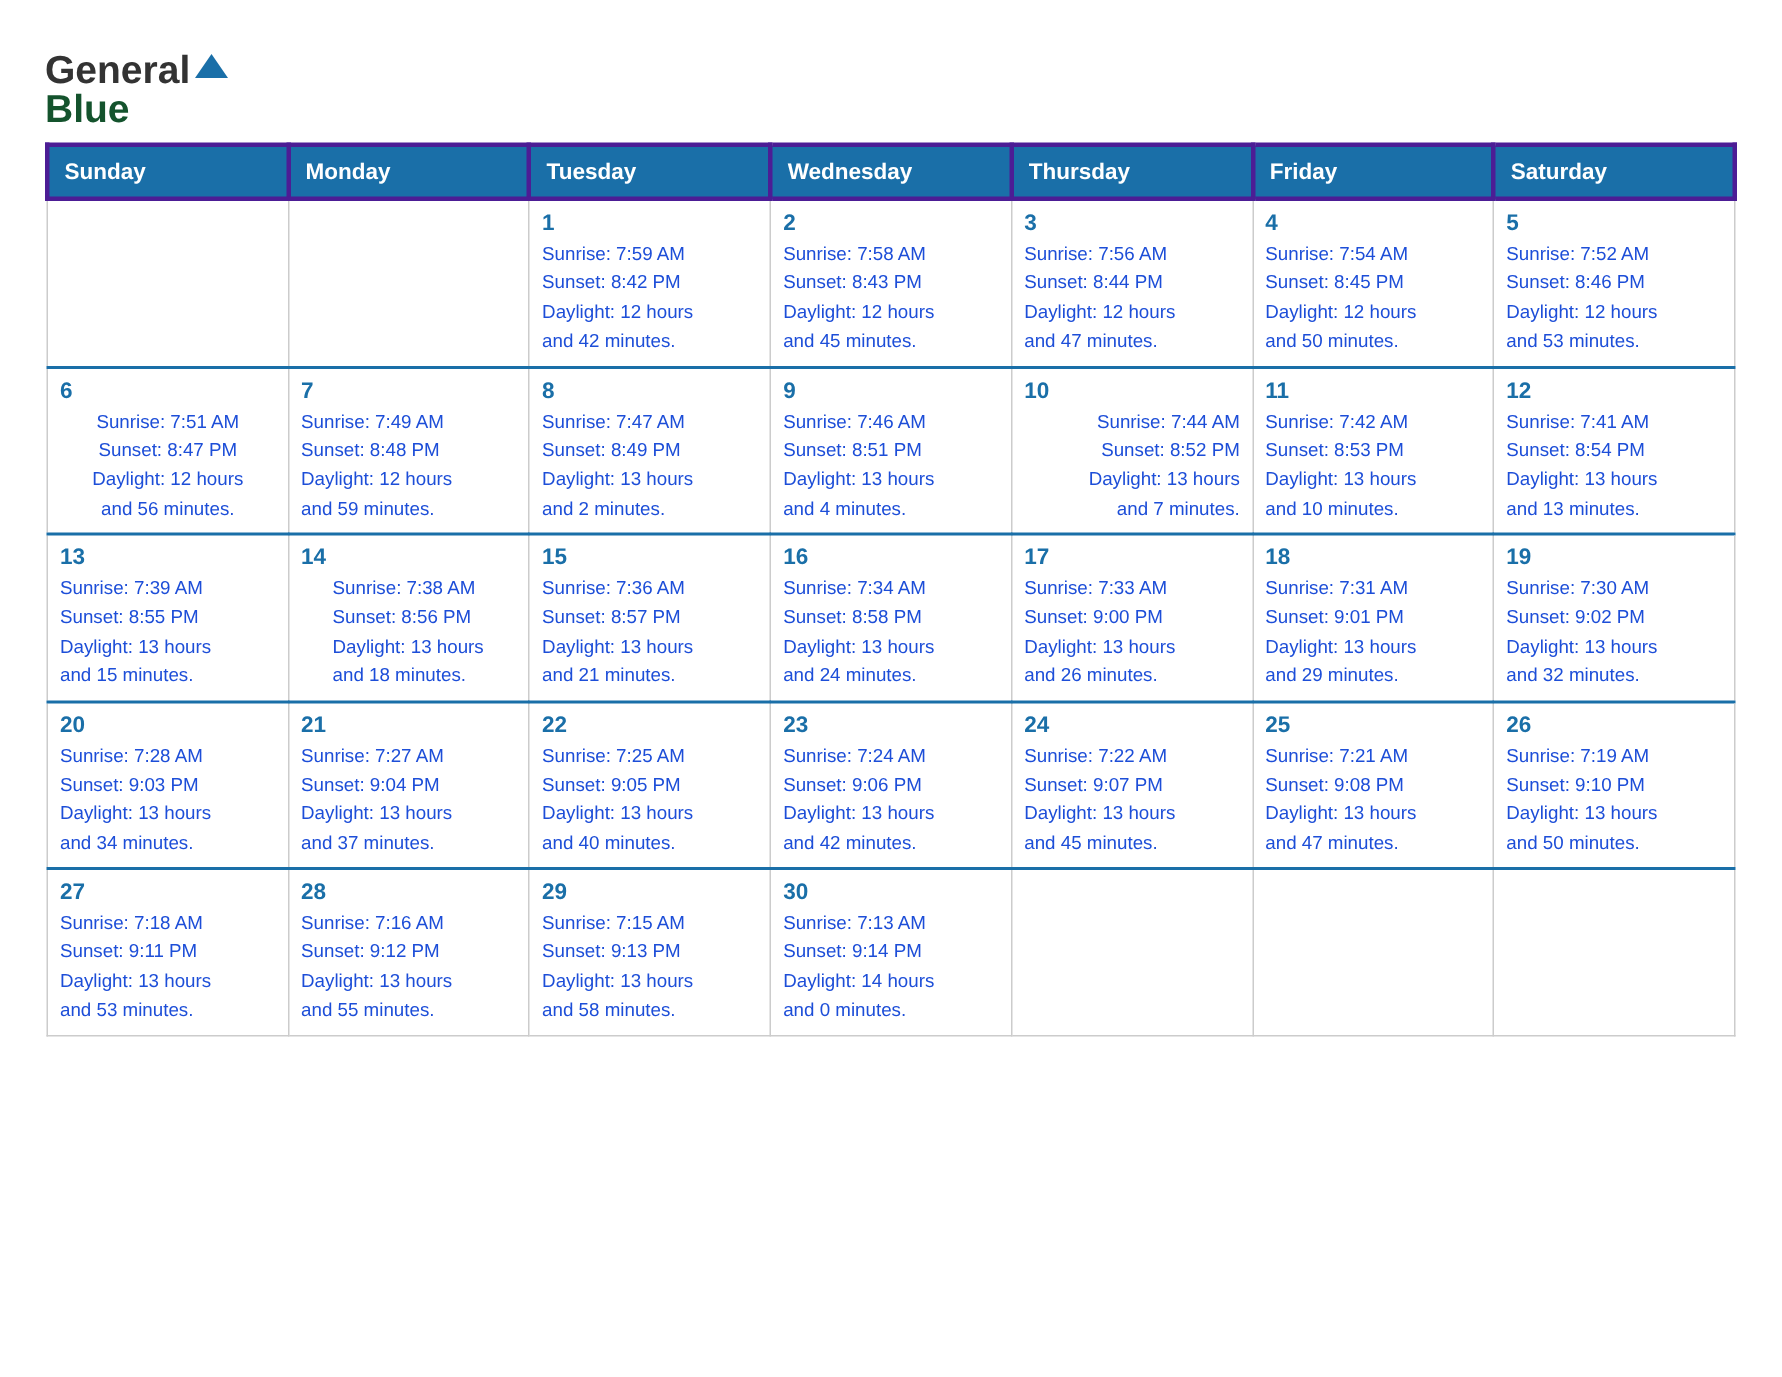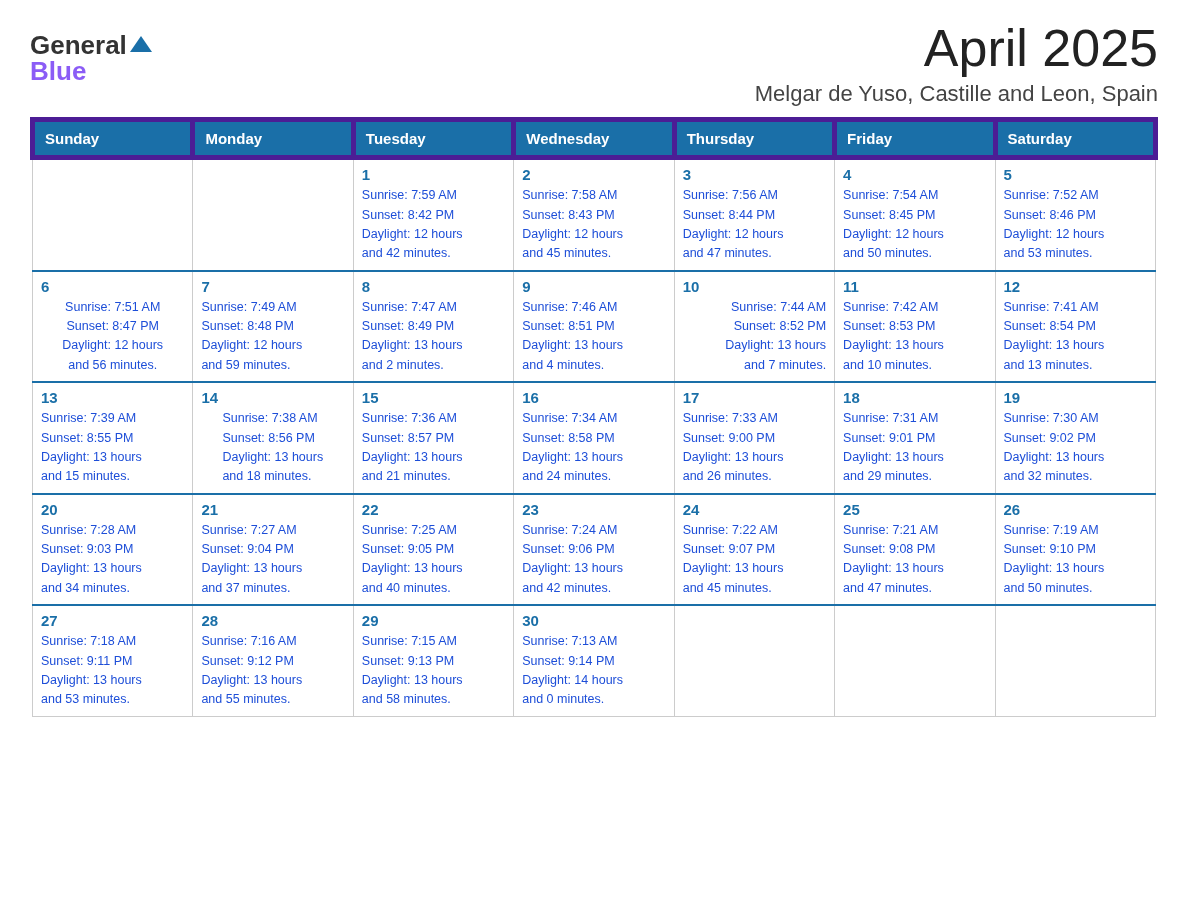--- a/index.html
+++ b/index.html
@@ -25,21 +25,21 @@
     }
     .logo-text-general {
       font-size: 26px;
       font-weight: bold;
       color: #333;
       line-height: 1;
     }
     .logo-text-blue {
       font-size: 26px;
       font-weight: bold;
-      color: #8b5cf6;
+      color: #14532d;
       line-height: 1;
     }
     .logo-right {
       display: flex;
       flex-direction: column;
       align-items: flex-start;
     }
     .logo-line1 {
       display: flex;
       align-items: flex-end;
@@ -63,21 +63,21 @@
       border-collapse: collapse;
       border: 1px solid #1a6fa8;
     }
     .calendar-table th {
       background: #1a6fa8;
       color: #fff;
       font-size: 15px;
       font-weight: bold;
       padding: 8px 10px;
       text-align: left;
-      border: 5px solid #4c1d95;
+      border: 3px solid #4c1d95;
     }
     .calendar-table td {
       vertical-align: top;
       border: 1px solid #ccc;
       padding: 6px 8px;
       width: calc(100% / 7);
       min-height: 100px;
       font-size: 13px;
       color: #222;
     }
@@ -113,24 +113,20 @@
         <span class="logo-text-general">General</span>
         <div style="display:inline-block; margin-left:3px; margin-top:4px;">
           <svg width="22" height="20" viewBox="0 0 22 20">
             <polygon points="11,2 22,18 0,18" fill="#1a6fa8"></polygon>
           </svg>
         </div>
       </div>
       <span class="logo-text-blue">Blue</span>
     </div>
   </div>
-  <div class="title-area">
-    <div class="page-title">April 2025</div>
-    <div class="subtitle">Melgar de Yuso, Castille and Leon, Spain</div>
-  </div>
 </div>
 
 <table class="calendar-table">
   <thead>
     <tr>
     <th>Sunday</th>
         <th>Monday</th>
         <th>Tuesday</th>
         <th>Wednesday</th>
         <th>Thursday</th>

